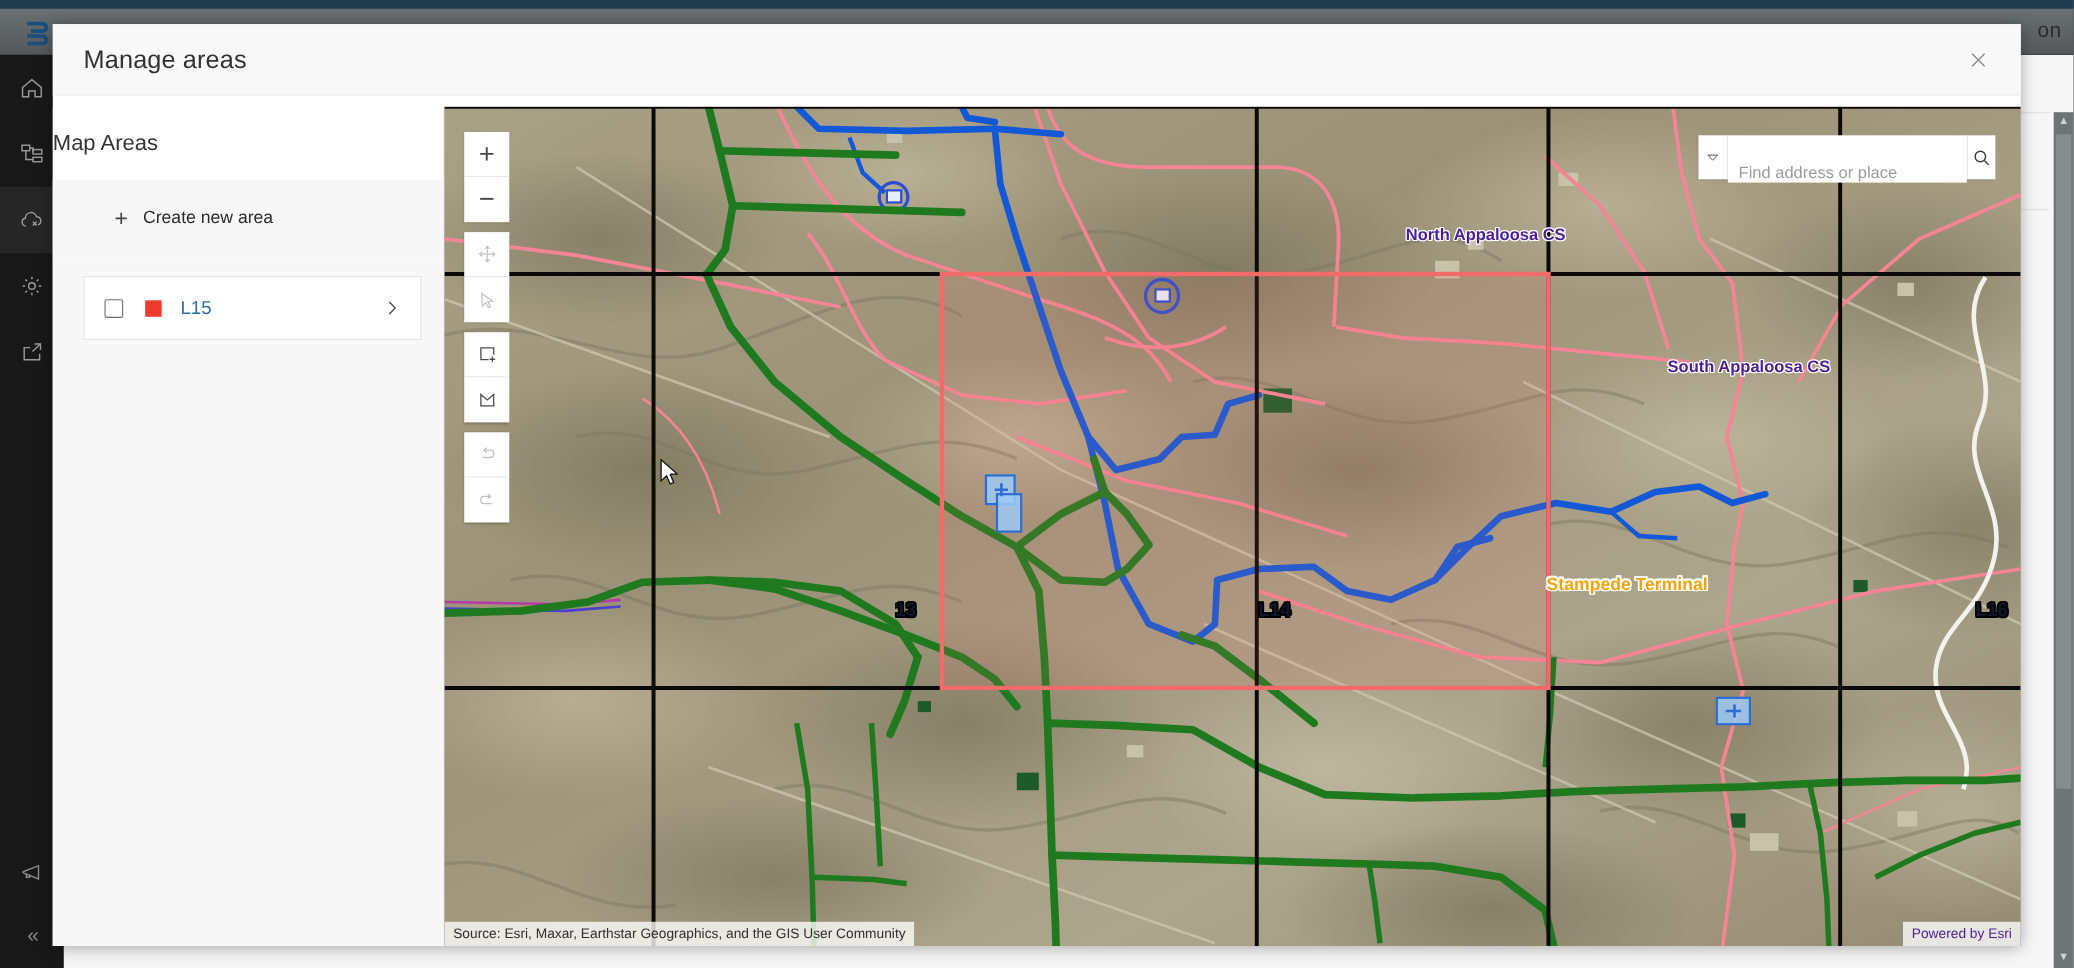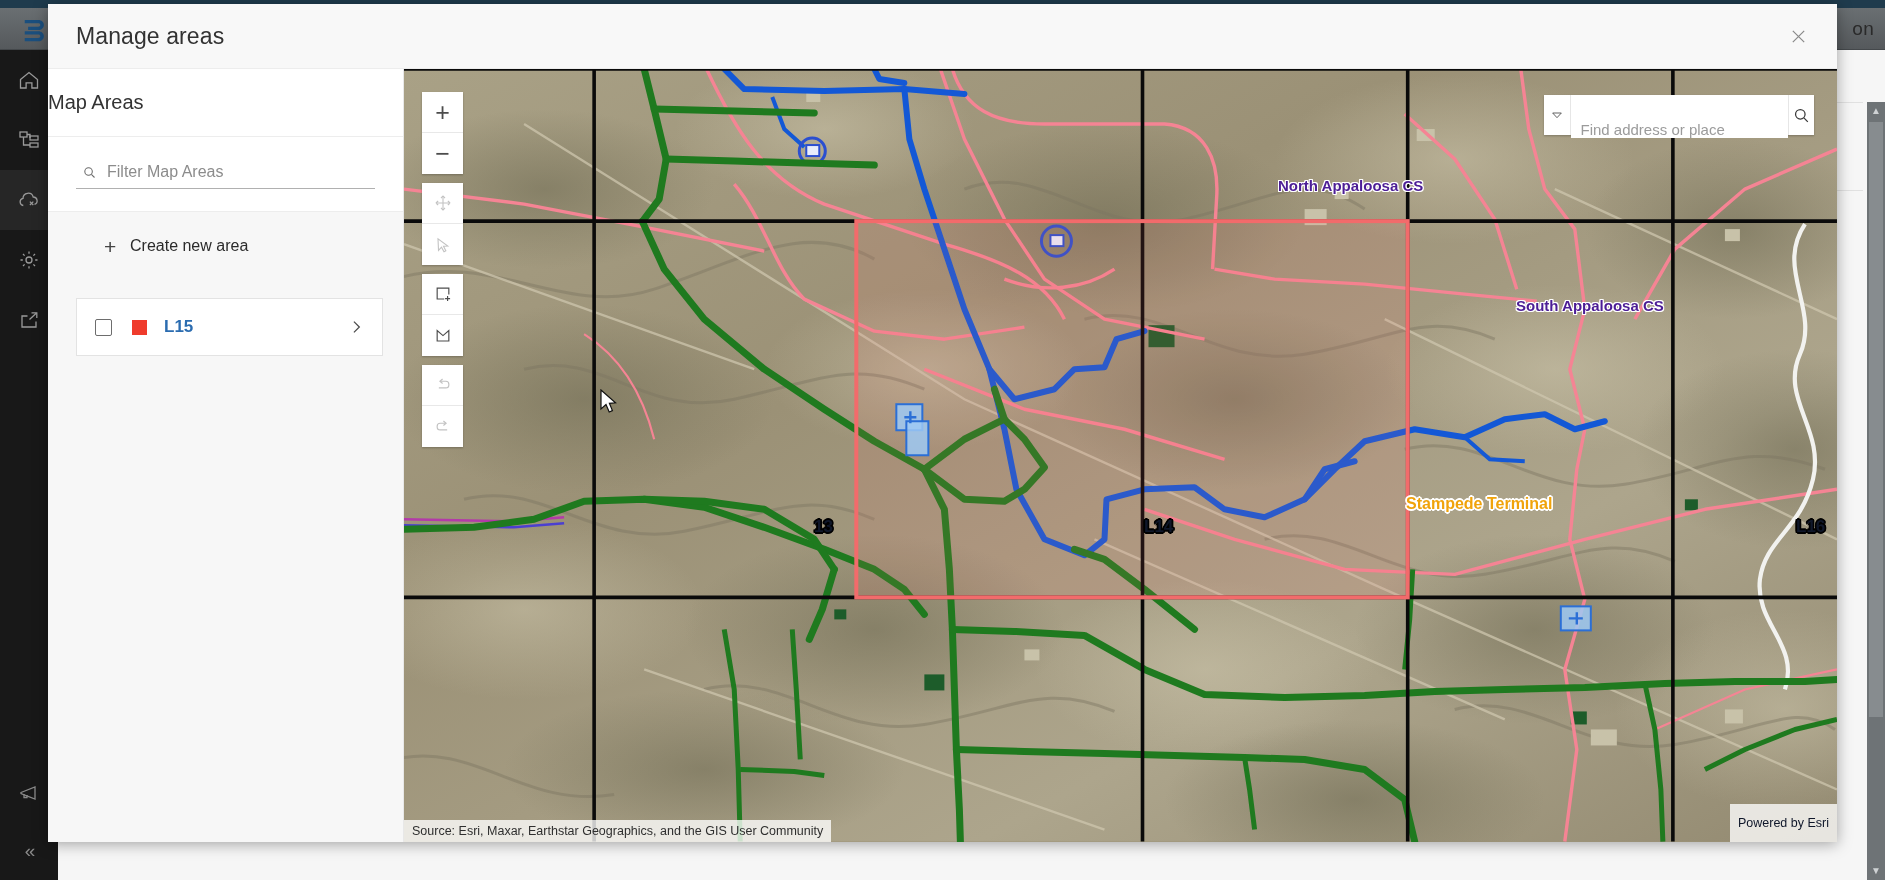--- a/index.html
+++ b/index.html
@@ -68,24 +68,24 @@
     color: #cfd2d4; font-size: 10px; text-align: center; line-height: 18px;
   }
   .app-scroll-up { top: 0; } .app-scroll-dn { bottom: 0; }
   .app-scroll-thumb {
     position: absolute; top: 20px; left: 2px; width: 14px; height: 595px;
     background: #878c8f;
   }
 
   
   #modal {
-    position: absolute; top: 4px; left: 48px; width: 1789px; height: 838px;
+    position: absolute; top: 22px; left: 48px; width: 1789px; height: 838px;
     background: #ffffff;
     box-shadow: 0 2px 14px rgba(0,0,0,.35);
-    display: flex; flex-direction: column;
+    display: flex; flex-direction: column; gap: 10px;
   }
   .modal-header {
     height: 65px; flex: 0 0 65px; background: #f8f8f8;
     border-bottom: 1px solid #ededed;
     display: flex; align-items: center; padding: 0 22px 0 28px;
   }
   .modal-title { font-size: 23px; color: #323232; font-weight: 400; letter-spacing: .1px; }
   .modal-close {
     margin-left: auto; width: 34px; height: 34px;
     display: flex; align-items: center; justify-content: center;
@@ -120,21 +120,21 @@
   .create-row {
     height: 68px; flex: 0 0 68px; display: flex; align-items: center;
     padding-left: 82px; background: #f7f7f7; color: #2b2b2b; font-size: 16px;
     cursor: pointer; position: relative;
   }
   .create-plus {
     position: absolute; left: 56px; top: 50%; transform: translateY(-50%);
     font-size: 21px; color: #444; line-height: 1;
   }
 
-  .area-list { padding: 18px 20px 0 28px; background: #f7f7f7; flex: 1 1 auto; font-weight: bold; }
+  .area-list { padding: 18px 20px 0 28px; background: #f7f7f7; flex: 1 1 auto; }
   .area-item {
     background: #fff; border: 1px solid #e3e3e3; height: 58px;
     display: flex; align-items: center; padding: 0 16px 0 18px; cursor: pointer;
   }
   .area-check {
     width: 17px; height: 17px; border: 1px solid #6d6d6d; border-radius: 2px;
     background: #fff; flex: 0 0 17px;
   }
   .area-swatch { width: 15px; height: 15px; margin-left: 20px; flex: 0 0 15px; }
   .area-label { margin-left: 17px; font-size: 17px; color: #2b6cb0; }
@@ -181,22 +181,22 @@
     border-left: 1px solid #e6e6e6; color: #3a3a3a; cursor: pointer;
   }
 
   
   .attrib {
     position: absolute; left: 0; bottom: 0; height: 22px; z-index: 25;
     background: rgba(255,255,255,.78); color: #2f2f2f; font-size: 12.5px;
     display: flex; align-items: center; padding: 0 8px;
   }
   .powered {
-    position: absolute; right: 0; bottom: 0; height: 38px; z-index: 25;
-    background: rgba(255,255,255,.78); color: #0f172a; font-size: 12.5px;
+    position: absolute; right: 0; bottom: 0; height: 22px; z-index: 25;
+    background: rgba(255,255,255,.78); color: #4c1d95; font-size: 12.5px;
     display: flex; align-items: center; padding: 0 8px;
   }
 
   
   .mlabel { position: absolute; z-index: 20; white-space: nowrap; pointer-events: none; }
   .mlabel-city {
     color: #4c1d95; font-size: 15px; font-weight: 700;
     text-shadow: -1px -1px 0 #fff, 1px -1px 0 #fff, -1px 1px 0 #fff, 1px 1px 0 #fff,
                  0 -1px 0 #fff, 0 1px 0 #fff, -1px 0 0 #fff, 1px 0 0 #fff;
   }
@@ -305,29 +305,20 @@
   </div>
 
   <div class="modal-body">
 
     <div class="panel">
 
       <div class="panel-title-row">
         <div class="panel-title">Map Areas</div>
       </div>
 
-      <div class="filter-wrap">
-        <div class="filter-field">
-          <svg viewBox="0 0 24 24" fill="none" stroke="currentColor" stroke-width="1.7">
-            <circle cx="10.5" cy="10.5" r="6"></circle>
-              <path d="M15 15l5 5"></path>
-          </svg>
-          <input class="filter-input" type="text" placeholder="Filter Map Areas" style="">
-        </div>
-      </div>
 
       <div class="create-row">
         <span class="create-plus">+</span>
         <span>Create new area</span>
       </div>
 
       <div class="area-list">
         <div class="area-item">
           <span class="area-check"></span>
           <span class="area-swatch" id="sw0" style="background: rgb(239, 59, 44);"></span>

